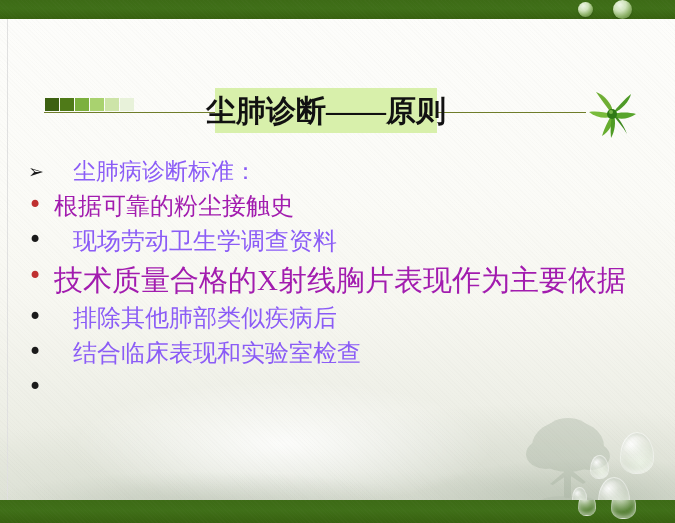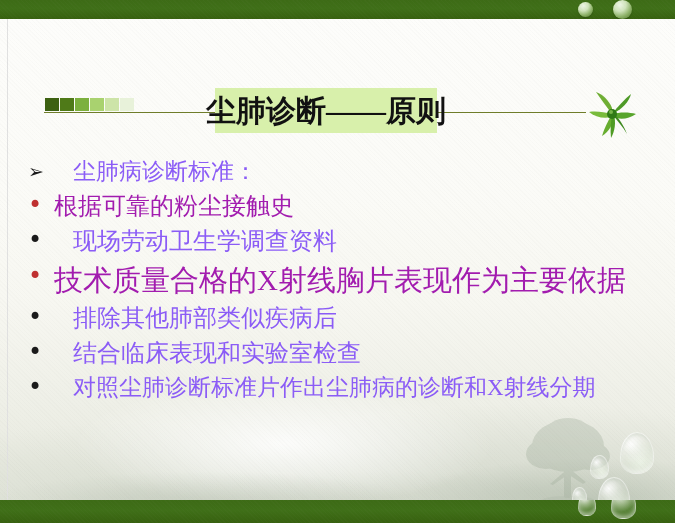--- a/index.html
+++ b/index.html
@@ -331,17 +331,16 @@
       <span class="row-text t-black">排除其他肺部类似疾病后</span>
     </div>
 
     <div class="row r5">
       <span class="bullet bullet-dot dot-black">•</span>
       <span class="row-text t-black">结合临床表现和实验室检查</span>
     </div>
 
     <div class="row r6">
       <span class="bullet bullet-dot dot-black">•</span>
-      <span class="row-text t-black">对照尘肺诊断标准片作出尘肺病的诊断和X射线分期</span>
     </div>
 
   </div>
 </div>
 
 </body></html>

